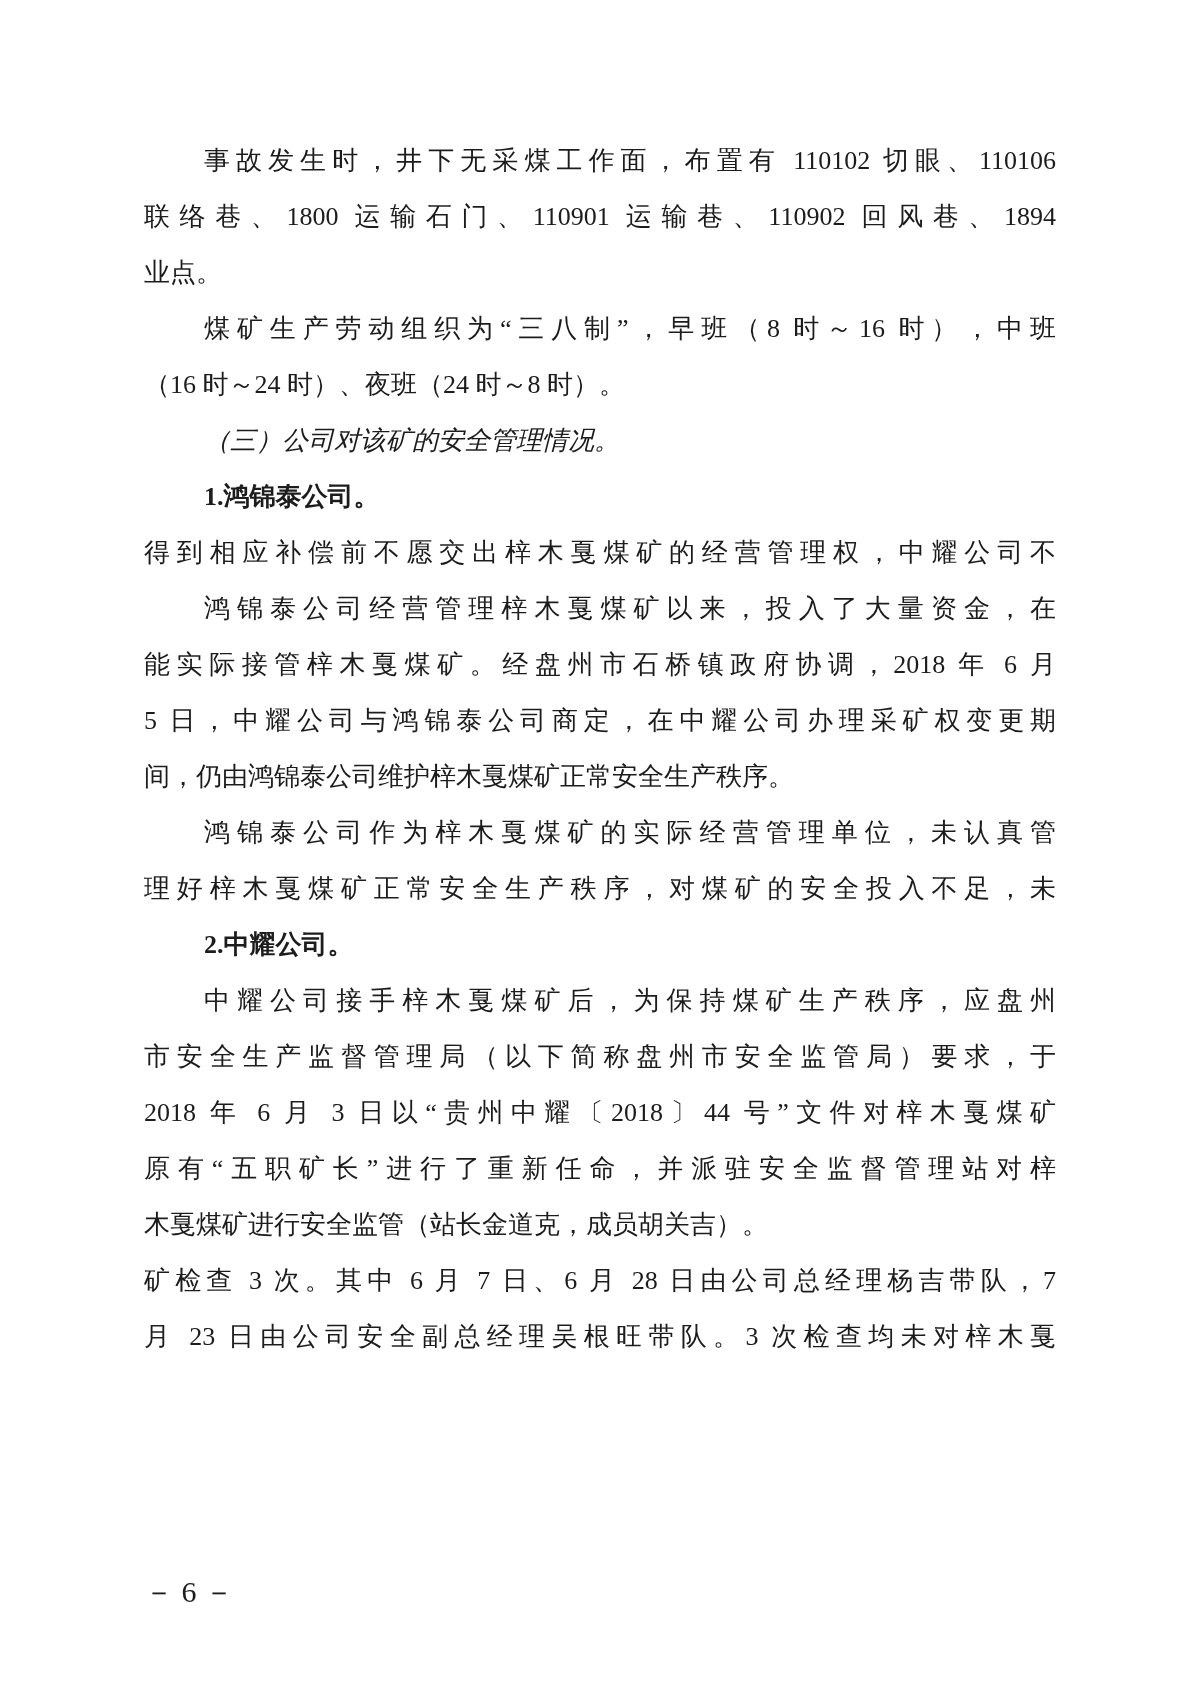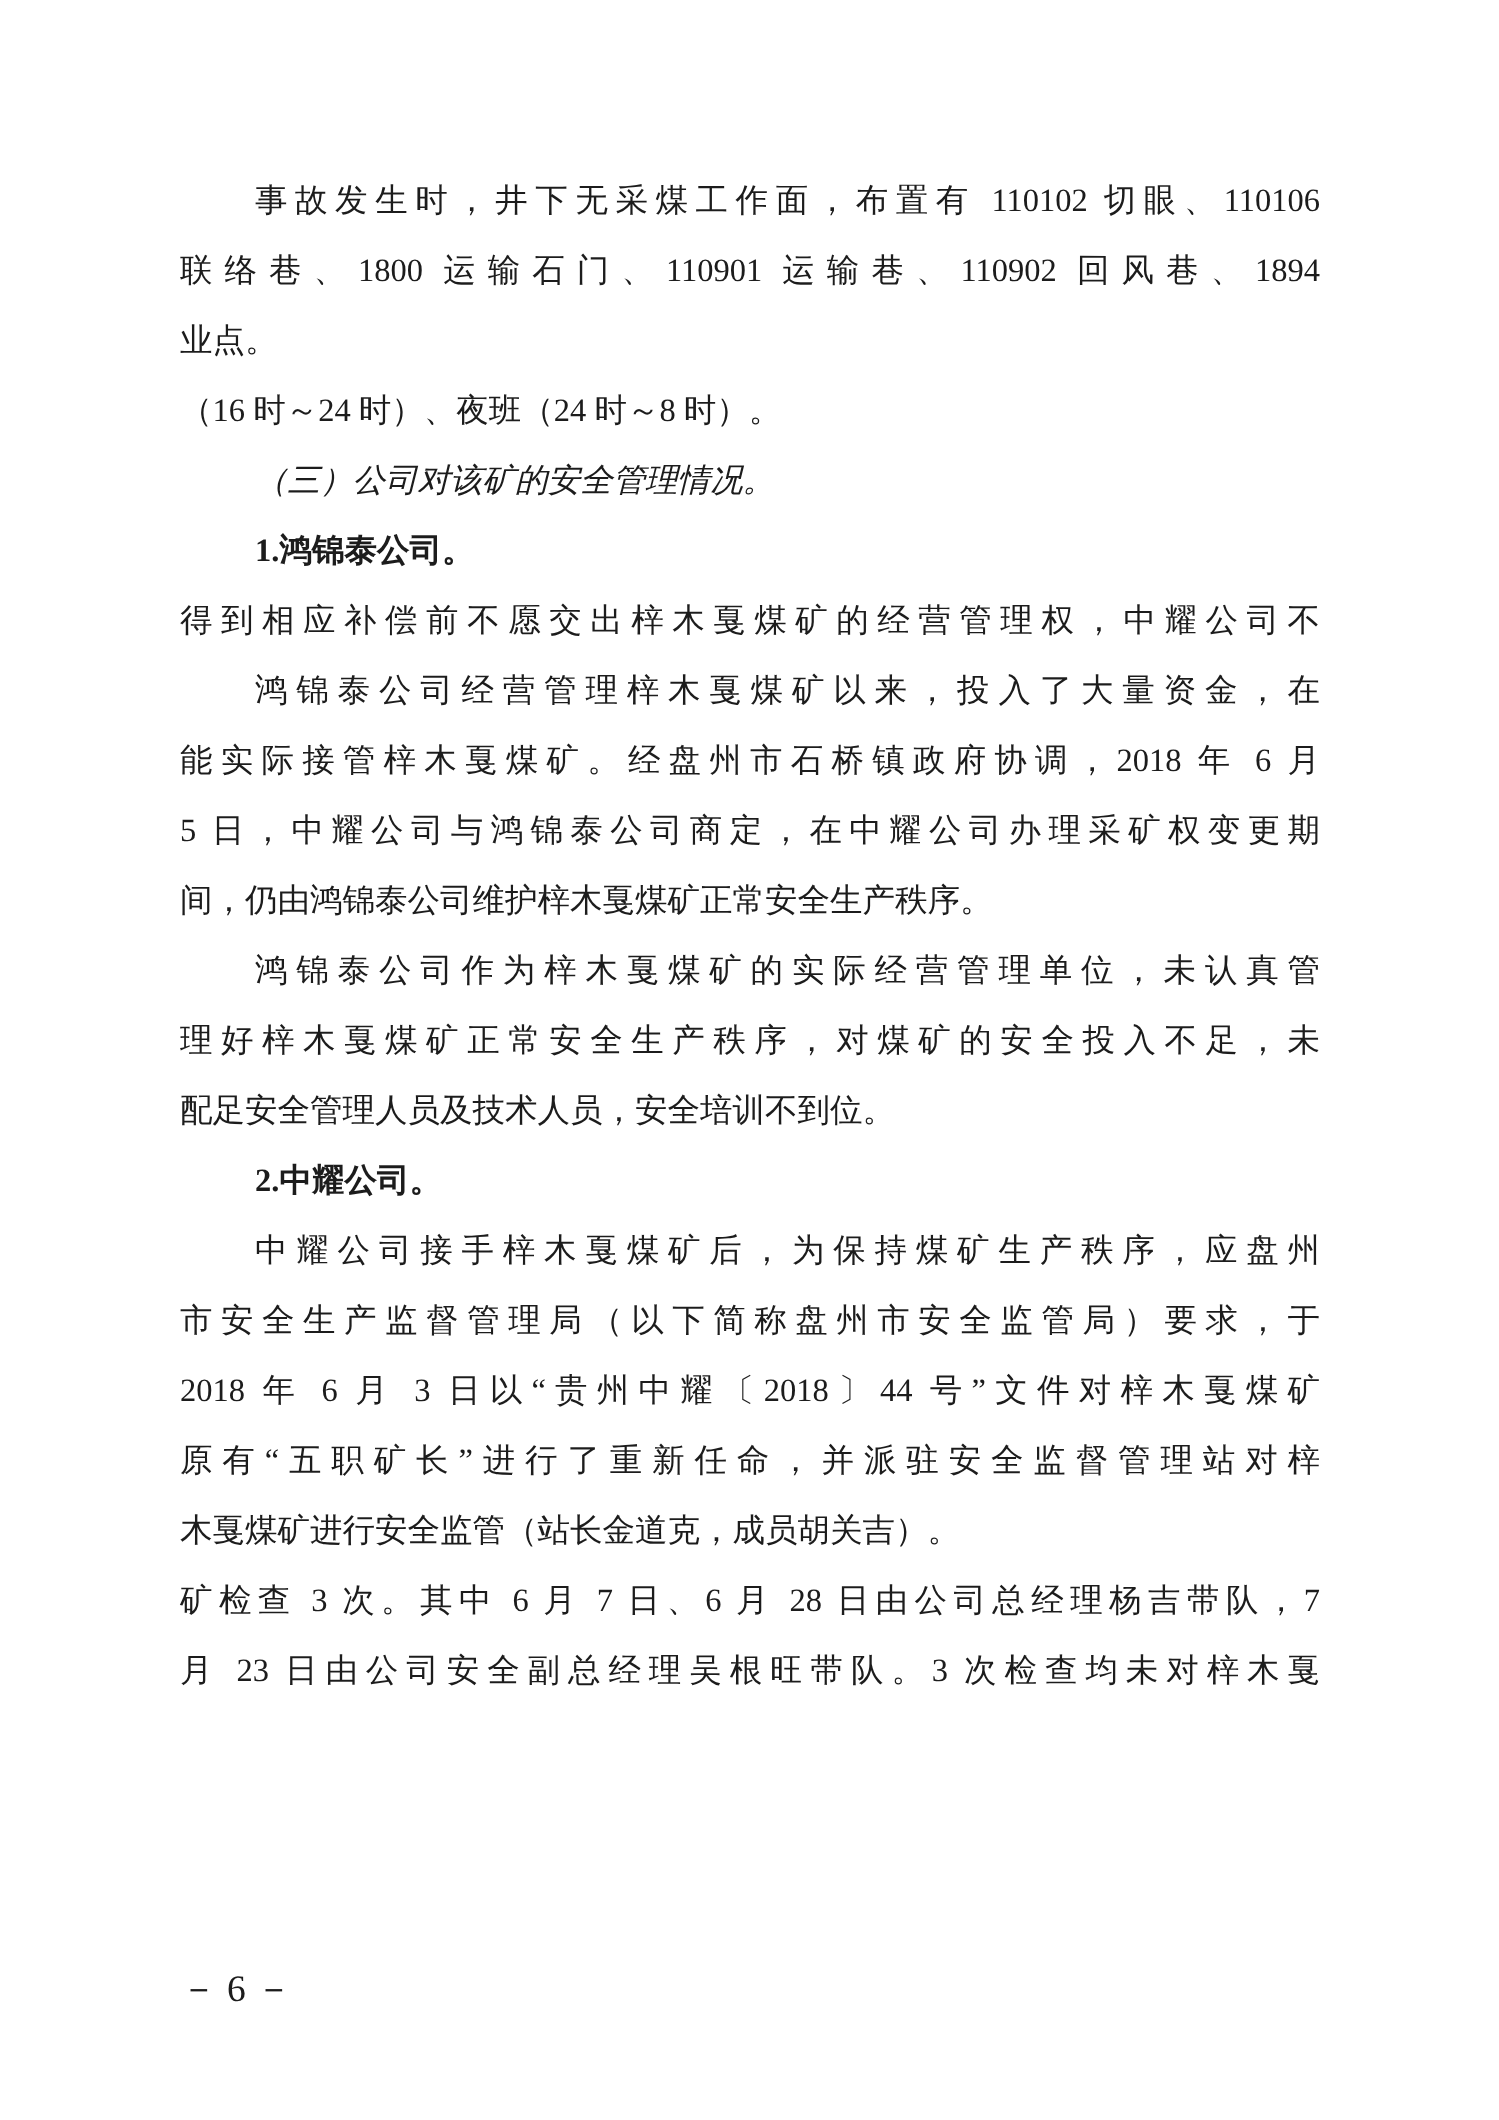--- a/index.html
+++ b/index.html
@@ -53,31 +53,31 @@
   }
 </style>
 </head>
 <body>
 
 <div class="page">
   <div class="doc">
     <div class="line indent">事故发生时，井下无采煤工作面，布置有 110102 切眼、110106</div>
     <div class="line">联络巷、1800 运输石门、110901 运输巷、110902 回风巷、1894</div>
     <div class="line end">业点。</div>
+    <div class="line indent">煤矿生产劳动组织为“三八制”，早班（8 时～16 时），中班</div>
     <div class="line end">（16 时～24 时）、夜班（24 时～8 时）。</div>
     <div class="line indent end kai">（三）公司对该矿的安全管理情况。</div>
     <div class="line indent end bold">1.鸿锦泰公司。</div>
     <div class="line">得到相应补偿前不愿交出梓木戛煤矿的经营管理权，中耀公司不</div>
     <div class="line indent">鸿锦泰公司经营管理梓木戛煤矿以来，投入了大量资金，在</div>
     <div class="line">能实际接管梓木戛煤矿。经盘州市石桥镇政府协调，2018 年 6 月</div>
     <div class="line">5 日，中耀公司与鸿锦泰公司商定，在中耀公司办理采矿权变更期</div>
     <div class="line end">间，仍由鸿锦泰公司维护梓木戛煤矿正常安全生产秩序。</div>
     <div class="line indent">鸿锦泰公司作为梓木戛煤矿的实际经营管理单位，未认真管</div>
     <div class="line">理好梓木戛煤矿正常安全生产秩序，对煤矿的安全投入不足，未</div>
-    <div class="line end">配足安全管理人员及技术人员，安全培训不到位。</div>
     <div class="line indent end bold">2.中耀公司。</div>
     <div class="line indent">中耀公司接手梓木戛煤矿后，为保持煤矿生产秩序，应盘州</div>
     <div class="line">市安全生产监督管理局（以下简称盘州市安全监管局）要求，于</div>
     <div class="line">2018 年 6 月 3 日以“贵州中耀〔2018〕44 号”文件对梓木戛煤矿</div>
     <div class="line">原有“五职矿长”进行了重新任命，并派驻安全监督管理站对梓</div>
     <div class="line end">木戛煤矿进行安全监管（站长金道克，成员胡关吉）。</div>
     <div class="line">矿检查 3 次。其中 6 月 7 日、6 月 28 日由公司总经理杨吉带队，7</div>
     <div class="line">月 23 日由公司安全副总经理吴根旺带队。3 次检查均未对梓木戛</div>
   </div>
   <div class="footer">－ 6 －</div>

